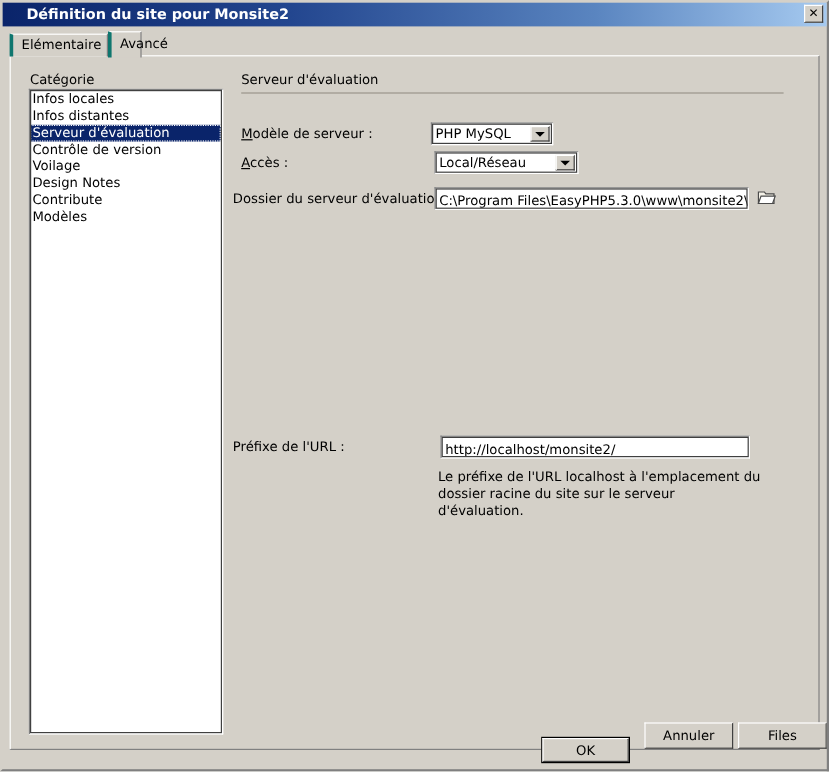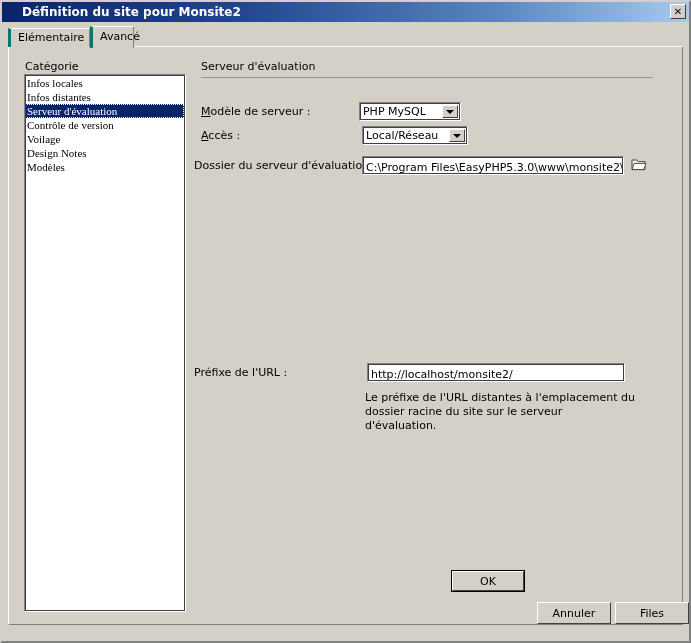--- a/index.html
+++ b/index.html
@@ -138,21 +138,20 @@
     overflow: hidden;
     padding-top: 1px;
   }
   .cat-item {
     height: 14px;
     line-height: 14px;
     padding-left: 2px;
     font-size: 11px;
     white-space: nowrap;
     cursor: default;
-    font-family: Liberation Serif, serif;
   }
   .cat-item.selected {
     background: #0a246a;
     color: #ffffff;
     outline: 1px dotted #ffffff;
     outline-offset: -1px;
     margin-right: 1px;
   }
 
   
@@ -313,53 +312,54 @@
       <span>✕</span>
     </div>
   </div>
 
   <div id="tabpanel"></div>
 
   <div id="tabstrip">
     <div class="tab" style="left:0px;width:82px;">
       <span>Elémentaire</span>
     </div>
-    <div class="tab active" style="left:82px;width:44px;">
+    <div class="tab active" style="left:82px;width:28px;">
       <span>Avancé</span>
     </div>
   </div>
 
   <div id="category-label">Catégorie</div>
 
   <div id="category-list">
     <div class="cat-item">Infos locales</div>
     <div class="cat-item">Infos distantes</div>
     <div class="cat-item selected">Serveur d'évaluation</div>
     <div class="cat-item">Contrôle de version</div>
     <div class="cat-item">Voilage</div>
     <div class="cat-item">Design Notes</div>
+    <div class="cat-item">Contribute</div>
     <div class="cat-item">Modèles</div>
   </div>
 
   <div id="section-title">Serveur d'évaluation</div>
   <div id="section-rule"></div>
 
   <div class="field-row" style="left:199px; top:100px; width:260px;">
     <div class="field-label" style="width:156px;"><span class="acc">M</span><span>odèle de serveur :</span></div>
     <div class="combo" style="width:104px;">
       <span class="combo-text">PHP MySQL</span>
       <span class="combo-arrow">
           <i></i>
         </span>
     </div>
   </div>
 
   <div class="field-row" style="left:199px; top:124px; width:290px;">
     <div class="field-label" style="width:156px;"><span class="acc">A</span><span>ccès :</span></div>
-    <div class="combo" style="width:106px;">
+    <div class="combo" style="width:120px;">
       <span class="combo-text">Local/Réseau</span>
       <span class="combo-arrow">
           <i></i>
         </span>
     </div>
   </div>
 
   <div class="field-row" style="left:192px; top:154px; width:432px;">
     <div class="field-label" style="width:163px;">Dossier du serveur d'évaluation :</div>
     <div class="textbox" style="width:262px;">
@@ -373,25 +373,25 @@
   </svg>
 
   <div class="field-row" style="left:192px; top:361px; width:432px;">
     <div class="field-label" style="width:168px;">Préfixe de l'URL :</div>
     <div class="textbox" style="width:258px;">
       <span>http://localhost/monsite2/</span>
     </div>
   </div>
 
   <div id="url-help">
-    <div>Le préfixe de l'URL distantes à l'emplacement du</div>
+    <div>Le préfixe de l'URL localhost à l'emplacement du</div>
     <div>dossier racine du site sur le serveur d'évaluation.</div>
   </div>
 
-  <div class="btn default" style="left:449px; top:568px;">
+  <div class="btn default" style="left:449px; top:612px;">
     <span class="btn-inner">OK</span>
   </div>
   <div class="btn" style="left:535px; top:600px;">
     <span>Annuler</span>
   </div>
   <div class="btn" style="left:613px; top:600px;">
     <span>Files</span>
   </div>
 
 </div>

